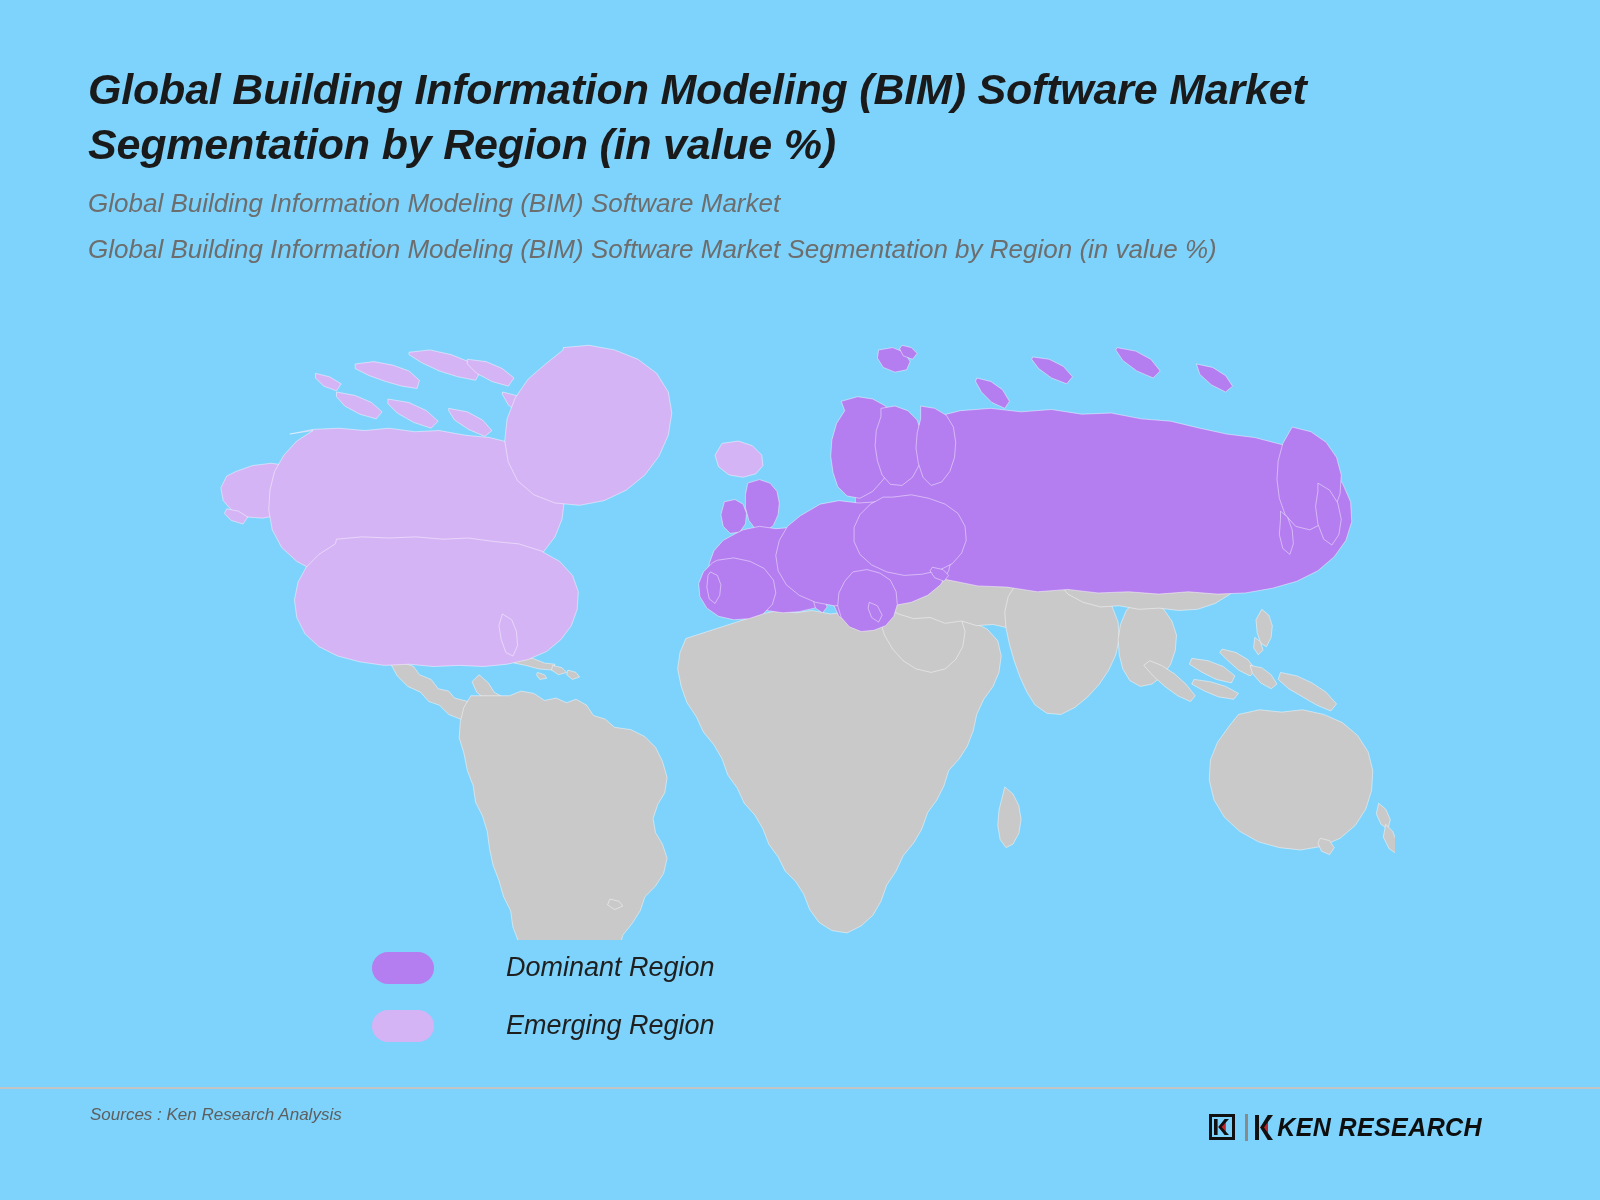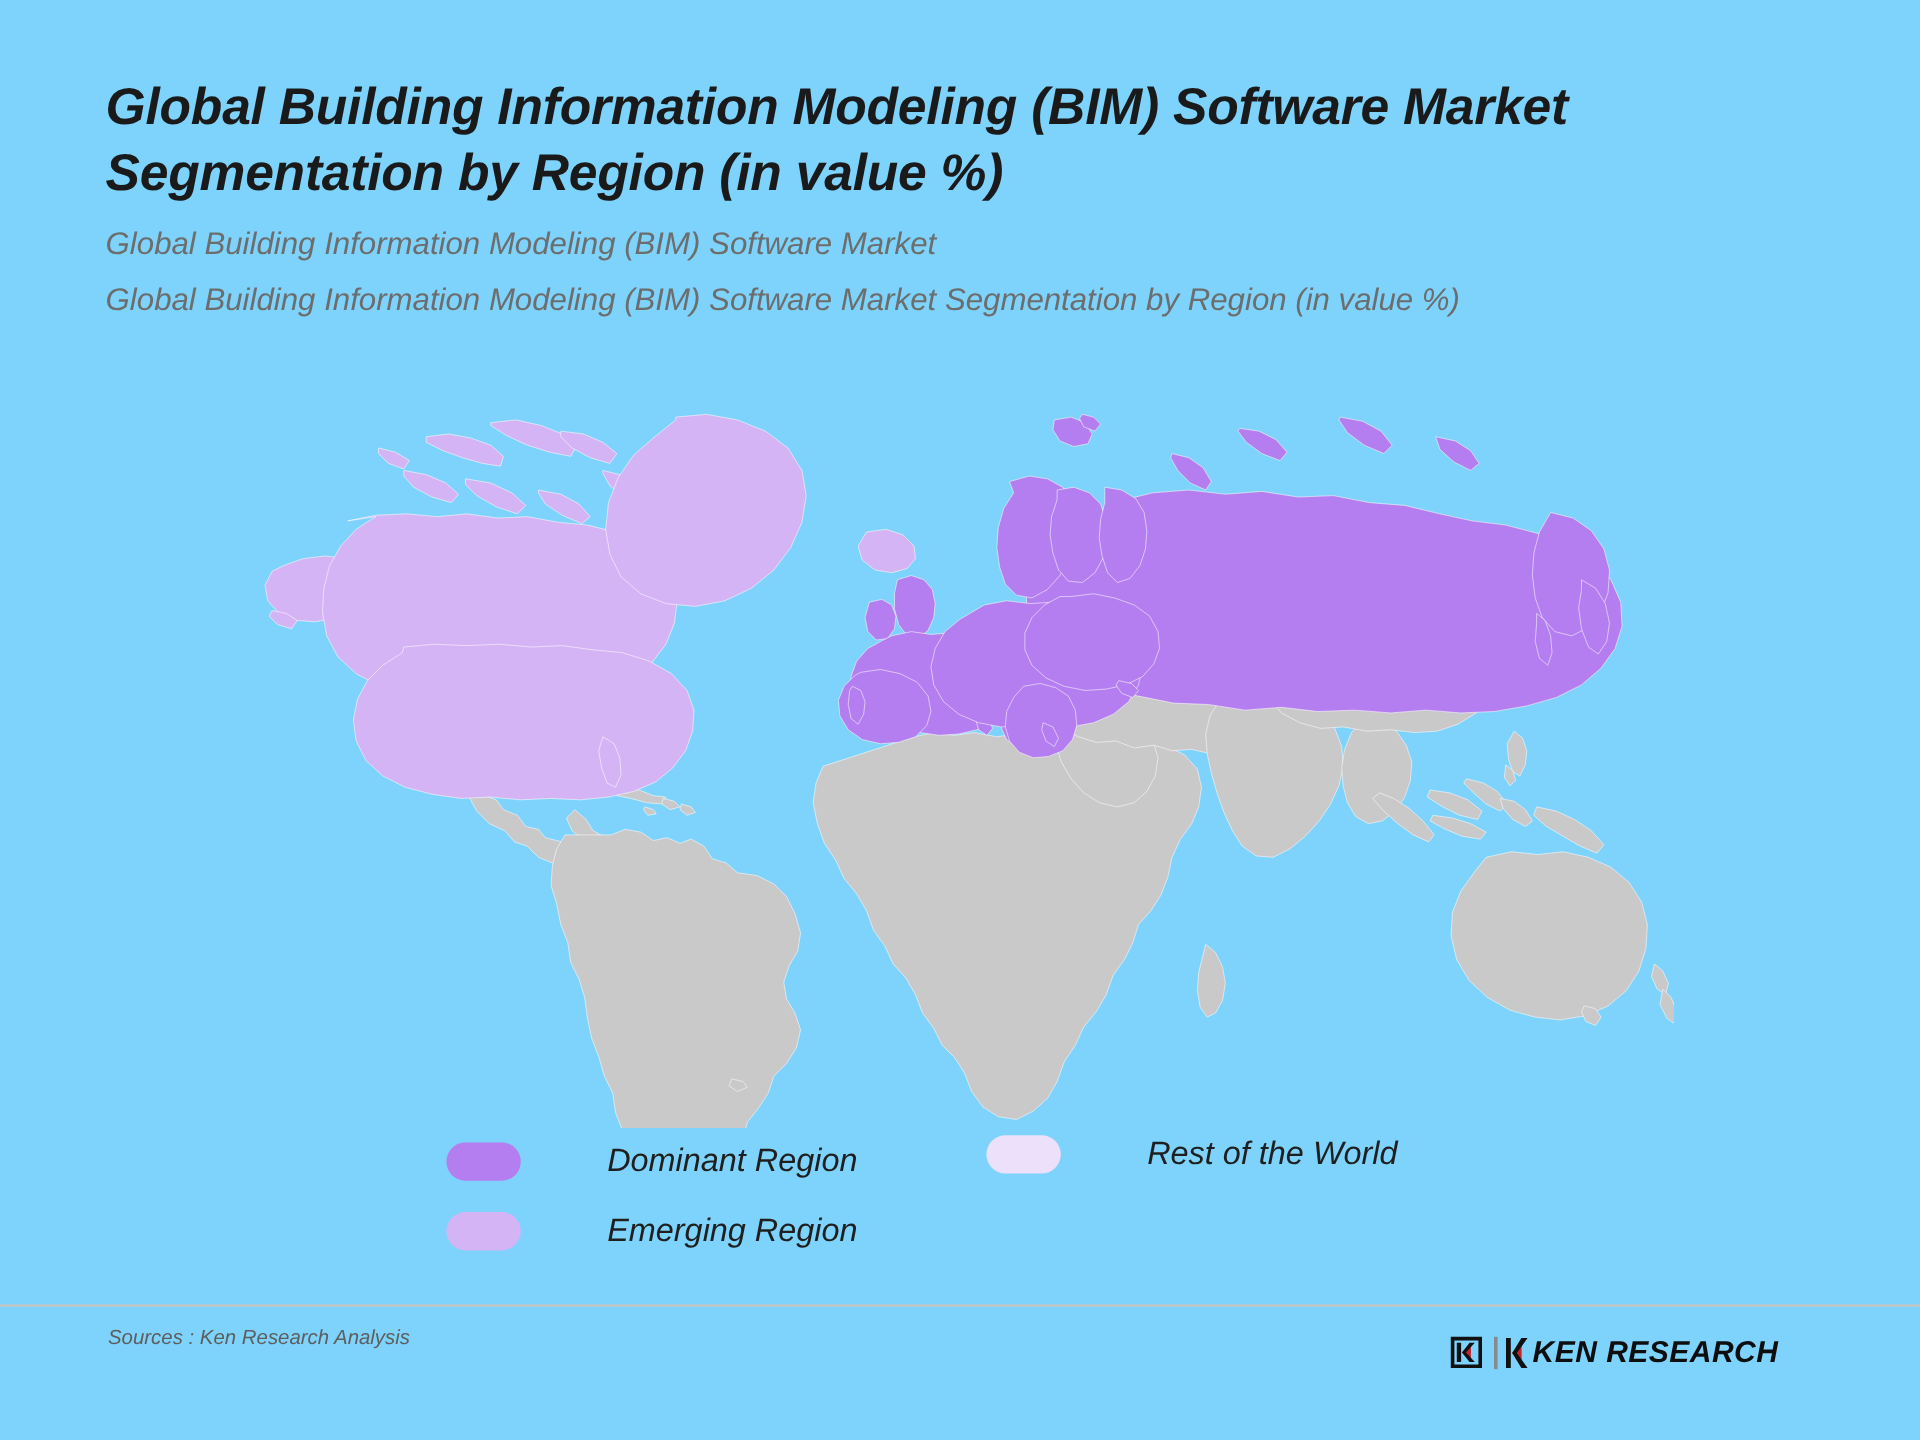--- a/index.html
+++ b/index.html
@@ -303,24 +303,20 @@
     <div class="legend-item li0">
       <span class="swatch" style="background: rgb(181, 126, 240);"></span>
       <span class="legend-label">Dominant Region</span>
     </div>
 
     <div class="legend-item li1">
       <span class="swatch" style="background: rgb(213, 180, 245);"></span>
       <span class="legend-label">Emerging Region</span>
     </div>
 
-    <div class="legend-item li2">
-      <span class="swatch" style="background: rgb(236, 224, 251);"></span>
-      <span class="legend-label">Rest of the World</span>
-    </div>
 
   </div>
 
   <div class="footer-rule"></div>
 
   <div class="footer-source">Sources : Ken Research Analysis</div>
 
   <div class="logo">
     <svg class="logo-mark" viewBox="0 0 30 30">
       <path d="M2 2 h26 v26 h-26 z M5 5 v20 h20 v-20 z" fill="#111111" fill-rule="evenodd"></path>

